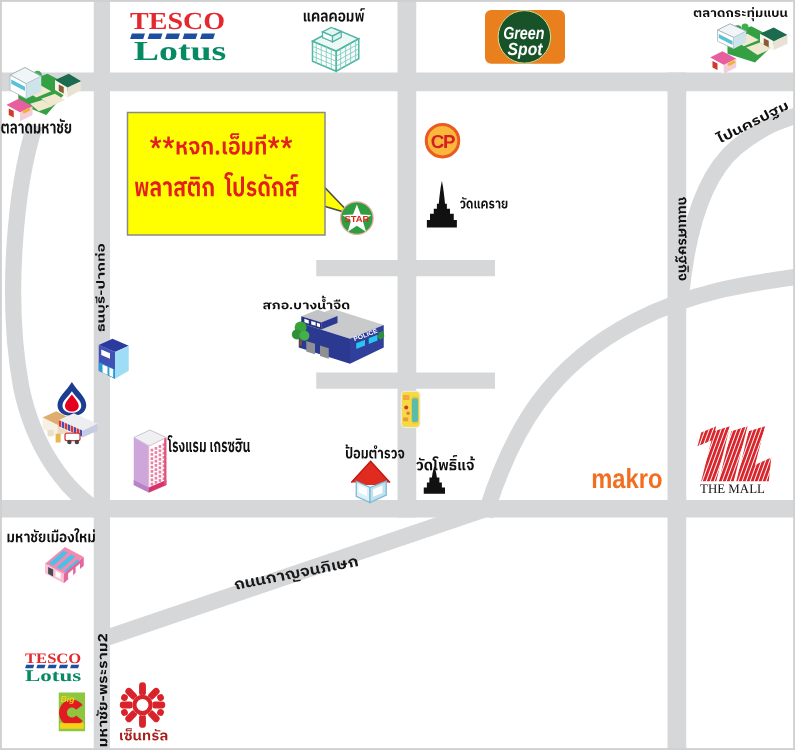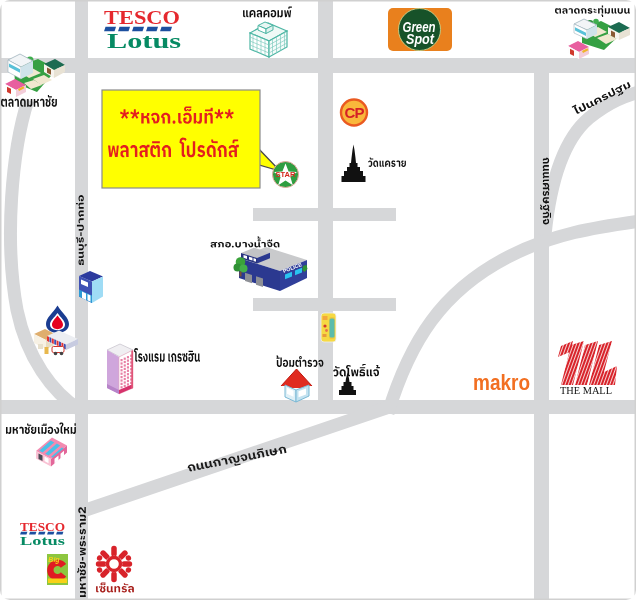--- a/index.html
+++ b/index.html
@@ -1,14 +1,14 @@
 <!DOCTYPE html>
 <html><head><meta charset="utf-8"><style>
 html,body{margin:0;padding:0;background:#fff;}
-#map{position:relative;width:636px;height:600px;overflow:hidden;background:#ffffff;font-family:"Liberation Sans",sans-serif;border-radius:10px;}
+#map{position:relative;width:636px;height:600px;overflow:hidden;background:#ffffff;font-family:"Liberation Sans",sans-serif;}
 </style></head><body>
 
 <div id="map">
 <svg width="636" height="600" viewBox="0 0 636 600" xmlns="http://www.w3.org/2000/svg">
 <defs>
 <pattern id="mallstripe" patternUnits="userSpaceOnUse" width="3" height="3" patternTransform="rotate(20)">
 <rect width="3" height="3" fill="#ffffff"></rect>
           <rect width="2.2" height="3" fill="#d8232a"></rect>
 </pattern>
 </defs>

